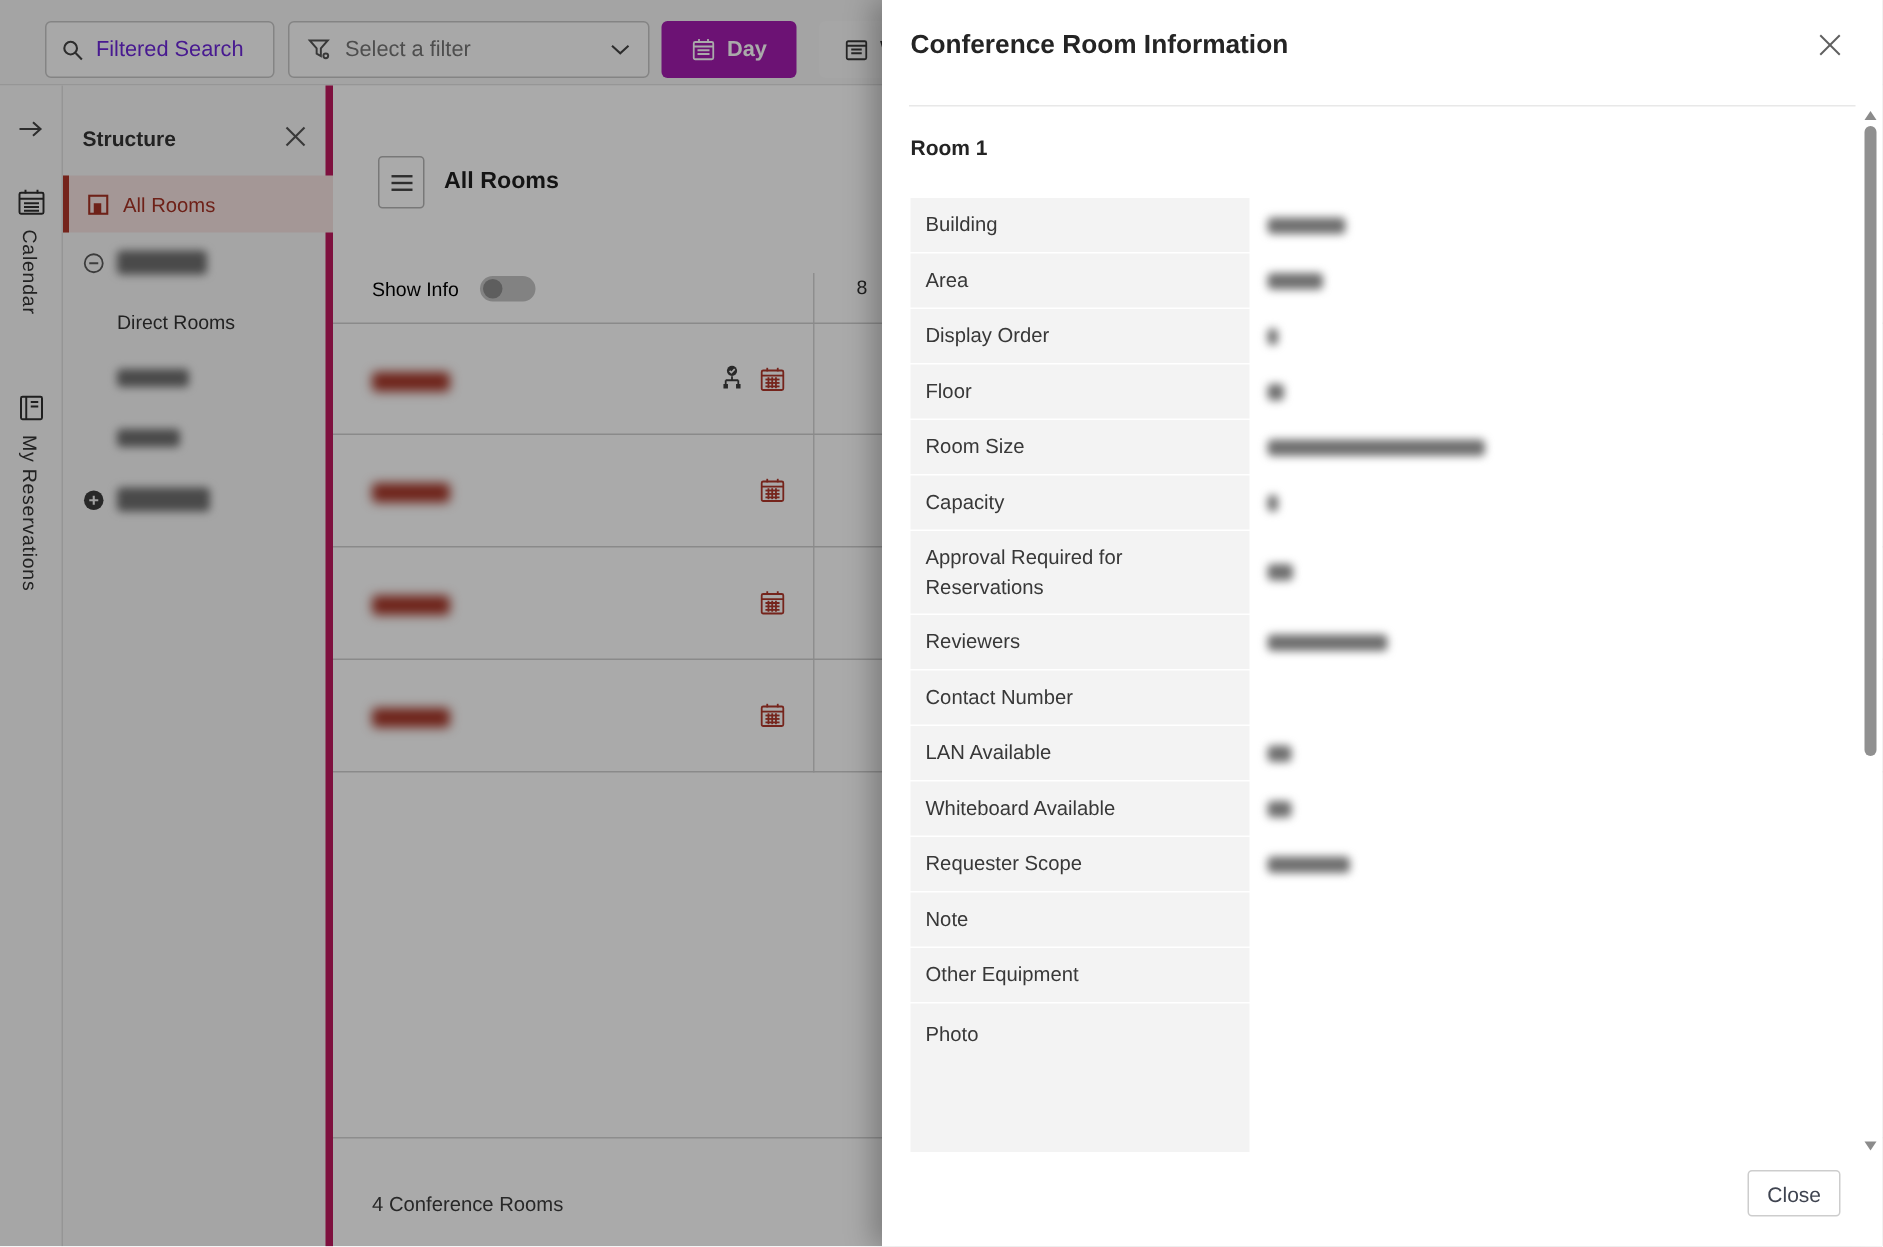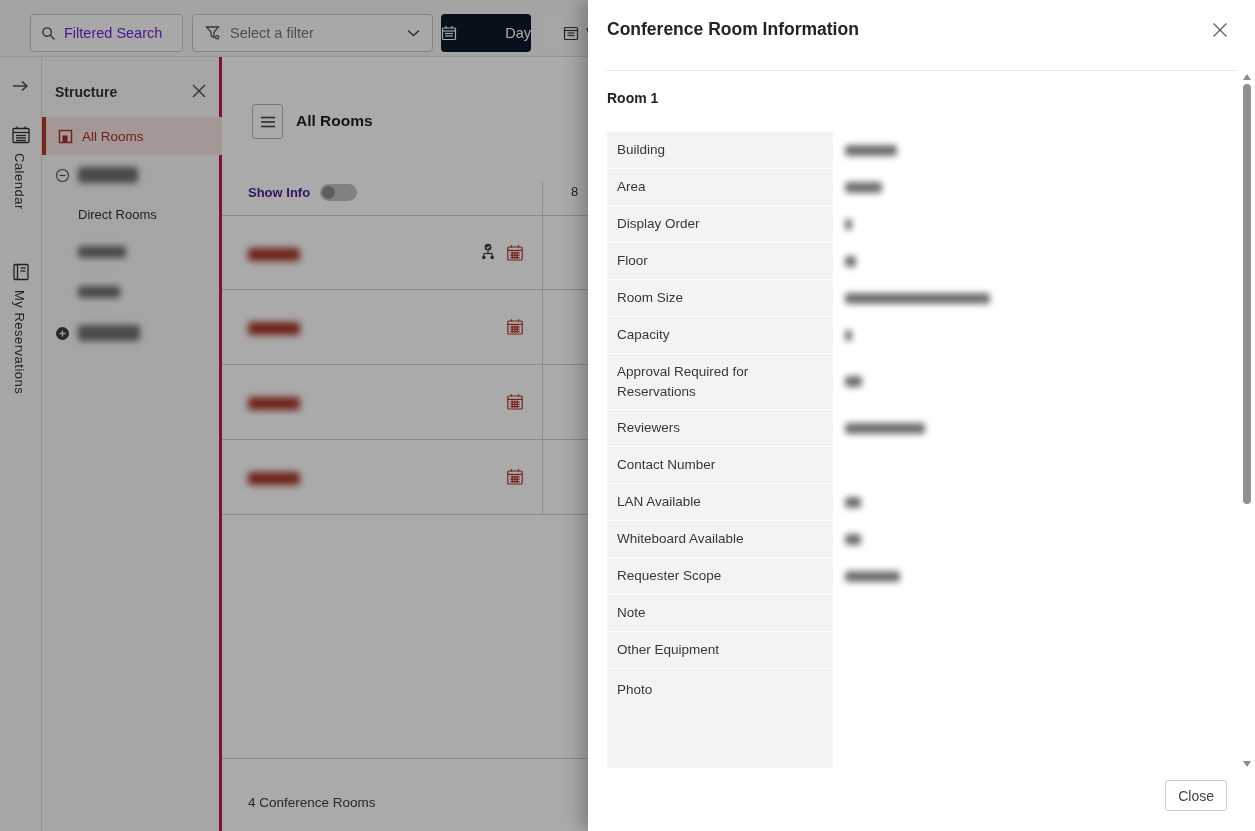--- a/index.html
+++ b/index.html
@@ -7,48 +7,48 @@
   body { font-family:"Liberation Sans","DejaVu Sans",sans-serif; background:#fff; }
   .app { position:relative; width:1255px; height:831px; background:#fff; overflow:hidden; }
 
   
   .toolbar { position:absolute; left:0; top:0; width:1255px; height:57px; background:#f6f6f6; border-bottom:1px solid #e2e2e2; }
   .tb-box { position:absolute; top:14px; height:38px; display:flex; align-items:center; border:1px solid #c6c6c6; border-radius:4px; background:#fdfdfd; }
   .search-box { left:30px; width:153px; padding:0 10px; gap:8px; }
   .search-box span { font-size:14.5px; color:#6d28d9; }
   .filter-box { left:192px; width:241px; padding:0 12px; gap:9px; }
   .filter-box .ph { font-size:14.5px; color:#757575; flex:1; }
-  .btn-day { position:absolute; left:441px; top:14px; width:90px; height:38px; background:#0f172a; border-radius:4px; display:flex; align-items:center; justify-content:space-between; gap:8px; color:#fff; font-size:14.5px; }
+  .btn-day { position:absolute; left:441px; top:14px; width:90px; height:38px; background:#a21caf; border-radius:4px; display:flex; align-items:center; justify-content:center; gap:8px; color:#fff; font-size:14.5px;font-weight:bold; }
   .btn-week { position:absolute; left:546px; top:14px; width:94px; height:38px; background:#f9f9f9; border-radius:4px; display:flex; align-items:center; justify-content:center; gap:8px; color:#333; font-size:14.5px; }
 
   
   .rail { position:absolute; left:0; top:57px; width:42px; height:774px; background:#fafafa; border-right:1px solid #e0e0e0; }
   .rail .ric { position:absolute; left:11px; }
   .vtext { position:absolute; left:12px; writing-mode:vertical-rl; font-size:13px; color:#333; letter-spacing:0.5px; }
 
   
-  .panel { position:absolute; left:42px; top:57px; width:180px; height:774px; background:#f8f8f8; border-right:3px solid #be185d;text-align:center; }
+  .panel { position:absolute; left:42px; top:57px; width:180px; height:774px; background:#f8f8f8; border-right:5px solid #be185d;text-align:center; }
   .panel-title { position:absolute; left:13px; top:27px; font-size:14px; font-weight:600; color:#333; }
   .panel-close { position:absolute; right:13px; top:27px; }
   .tree-item-selected { position:absolute; left:0; top:60px; width:180px; height:38px; background:#f6e3e1; border-left:4px solid #b0372a; display:flex; align-items:center; }
   .tree-item-selected .lbl { font-size:13.5px; color:#a63225; margin-left:9px; }
   .tree-item-selected .ric { margin-left:12px; display:flex; }
   .tree-row { position:absolute; left:13px; display:flex; align-items:center; gap:8px; }
   .direct-rooms { position:absolute; left:36px; top:150px; font-size:13px; color:#333; }
 
   
   .redact { background:#6f6f6f; border-radius:3px; filter:blur(3px); height:12px; }
   .redact.red { background:#a63527; height:13px; filter:blur(3.5px); }
   .redact.big { height:16px; }
 
   
   .main { position:absolute; left:222px; top:57px; width:1033px; height:774px; background:#fff; }
   .hamburger-btn { position:absolute; left:30px; top:47px; width:31px; height:35px; border:1px solid #b5b5b5; border-radius:3px; background:#fff; display:flex; align-items:center; justify-content:center; }
   .main-title { position:absolute; left:74px; top:55px; font-size:15.5px; font-weight:700; color:#1f1f1f; }
-  .showinfo-lbl { position:absolute; left:26px; top:128px; font-size:13px; font-weight:700; color:#4c1d95; }
+  .showinfo-lbl { position:absolute; left:26px; top:128px; font-size:13px; font-weight:400; color:#000000; }
   .toggle { position:absolute; left:98px; top:127px; width:37px; height:17px; border-radius:9px; background:#c4c4c4; }
   .toggle .knob { position:absolute; left:2px; top:2px; width:13px; height:13px; border-radius:50%; background:#8d8d8d; }
   .time-label { position:absolute; left:349px; top:127px; font-size:13px; color:#2f2f2f; }
   .vgrid { position:absolute; left:320px; top:125px; width:1px; height:333px; background:#d6d6d6; }
   .rows { position:absolute; left:0; top:158px; width:1033px; }
   .room-row { position:relative; width:1033px; height:75px; border-bottom:1px solid #d0d0d0; }
   .room-row:first-child { border-top:1px solid #d0d0d0; }
   .room-row .redact { position:absolute; left:26px; top:32px; }
   .room-row .cal { position:absolute; left:284px; top:28px; }
   .room-row .appr { position:absolute; left:257px; top:27px; }

